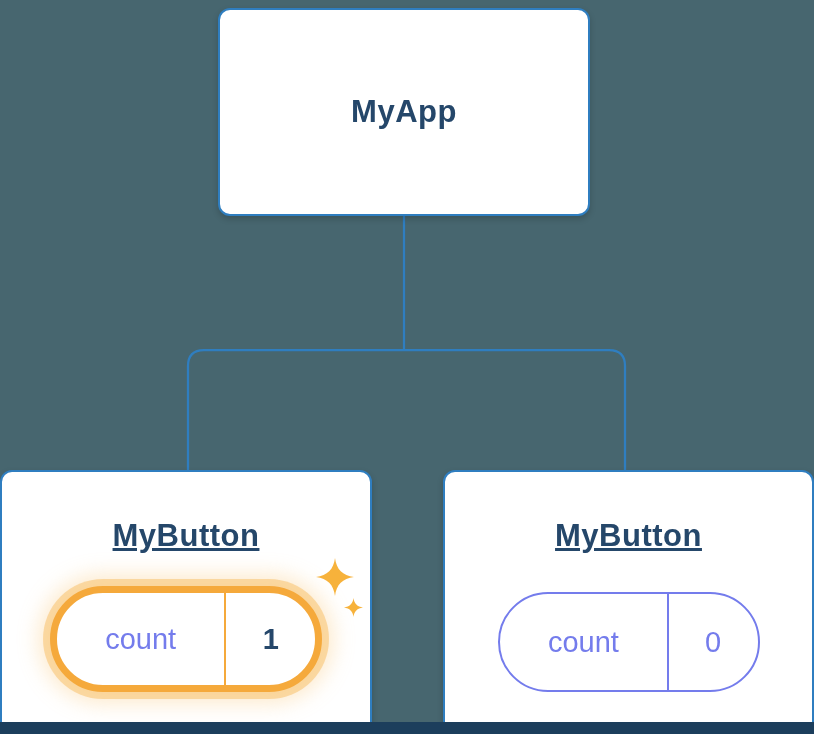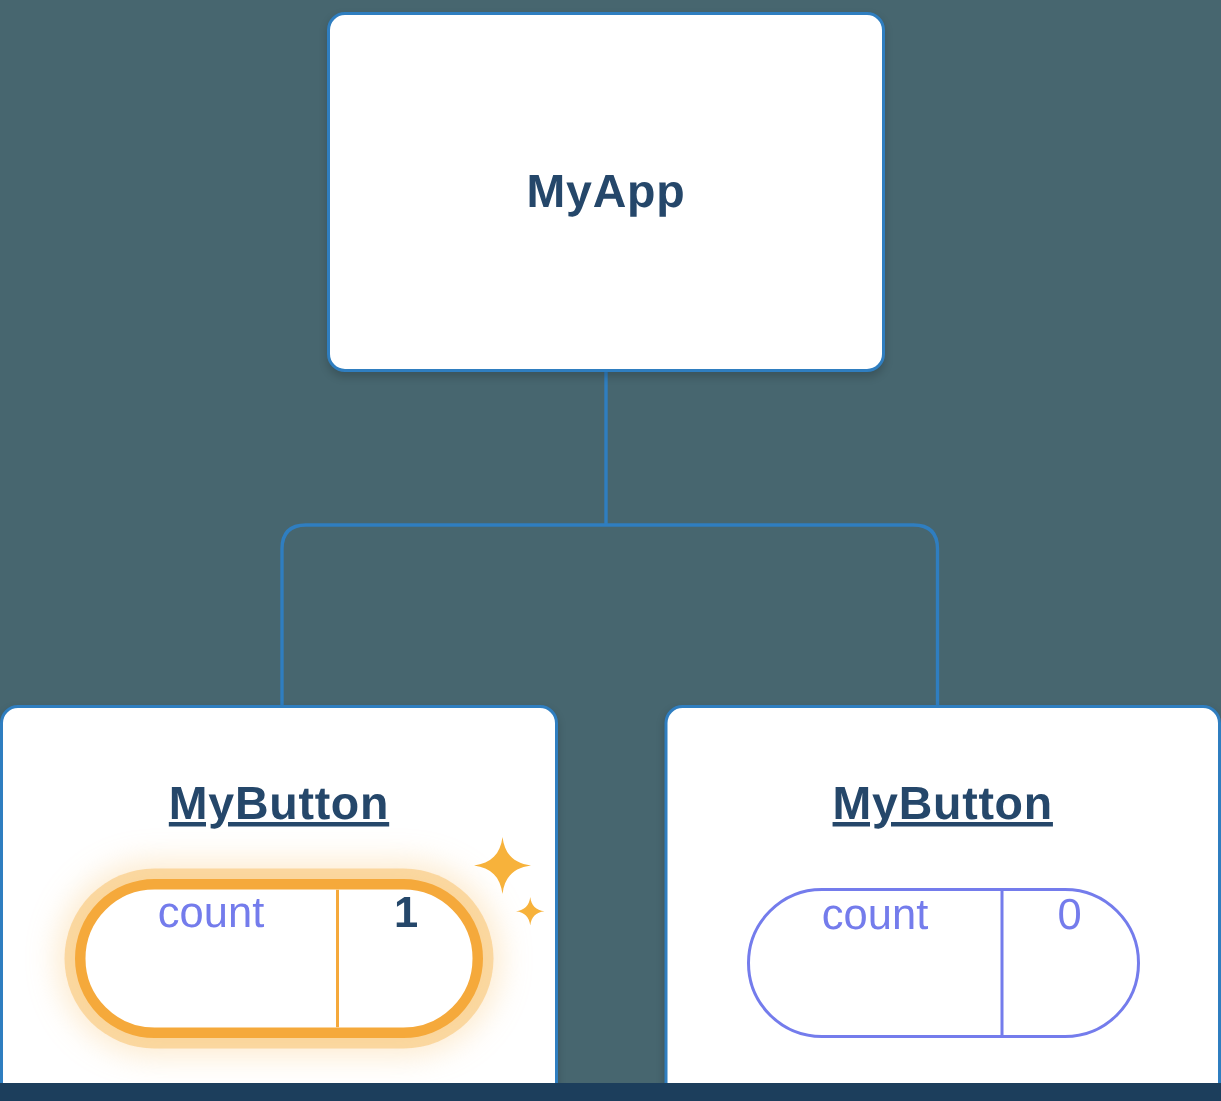--- a/index.html
+++ b/index.html
@@ -28,21 +28,21 @@
   }
   .node{
     position:absolute;
     background:var(--node-bg);
     border:2px solid var(--node-border);
     border-radius:12px;
     box-sizing:border-box;
     box-shadow:0 3px 6px rgba(0,0,0,0.18);
   }
   .root-node{
-    left:218px;top:8px;width:372px;height:240px;
+    left:218px;top:8px;width:372px;height:208px;
     display:flex;align-items:center;justify-content:center;
   }
   .node-label{
     color:var(--title-text);
     font-size:31px;
     font-weight:bold;
     letter-spacing:0.5px;
   }
   .child-node{
     top:470px;height:266px;
@@ -55,21 +55,21 @@
     text-align:center;
     text-decoration:underline;
   }
   .state-pill{
     position:absolute;
     left:50%;
     transform:translateX(-50%);
     box-sizing:border-box;
     background:#fff;
     display:flex;
-    align-items:flex-start;
+    align-items:center;
     overflow:hidden;
   }
   .pill-plain{
     top:120px;width:262px;height:100px;
     border:2px solid var(--state-purple);
     border-radius:50px;
   }
   .pill-highlight{
     top:114px;width:272px;height:106px;
     border:7px solid var(--state-orange);

